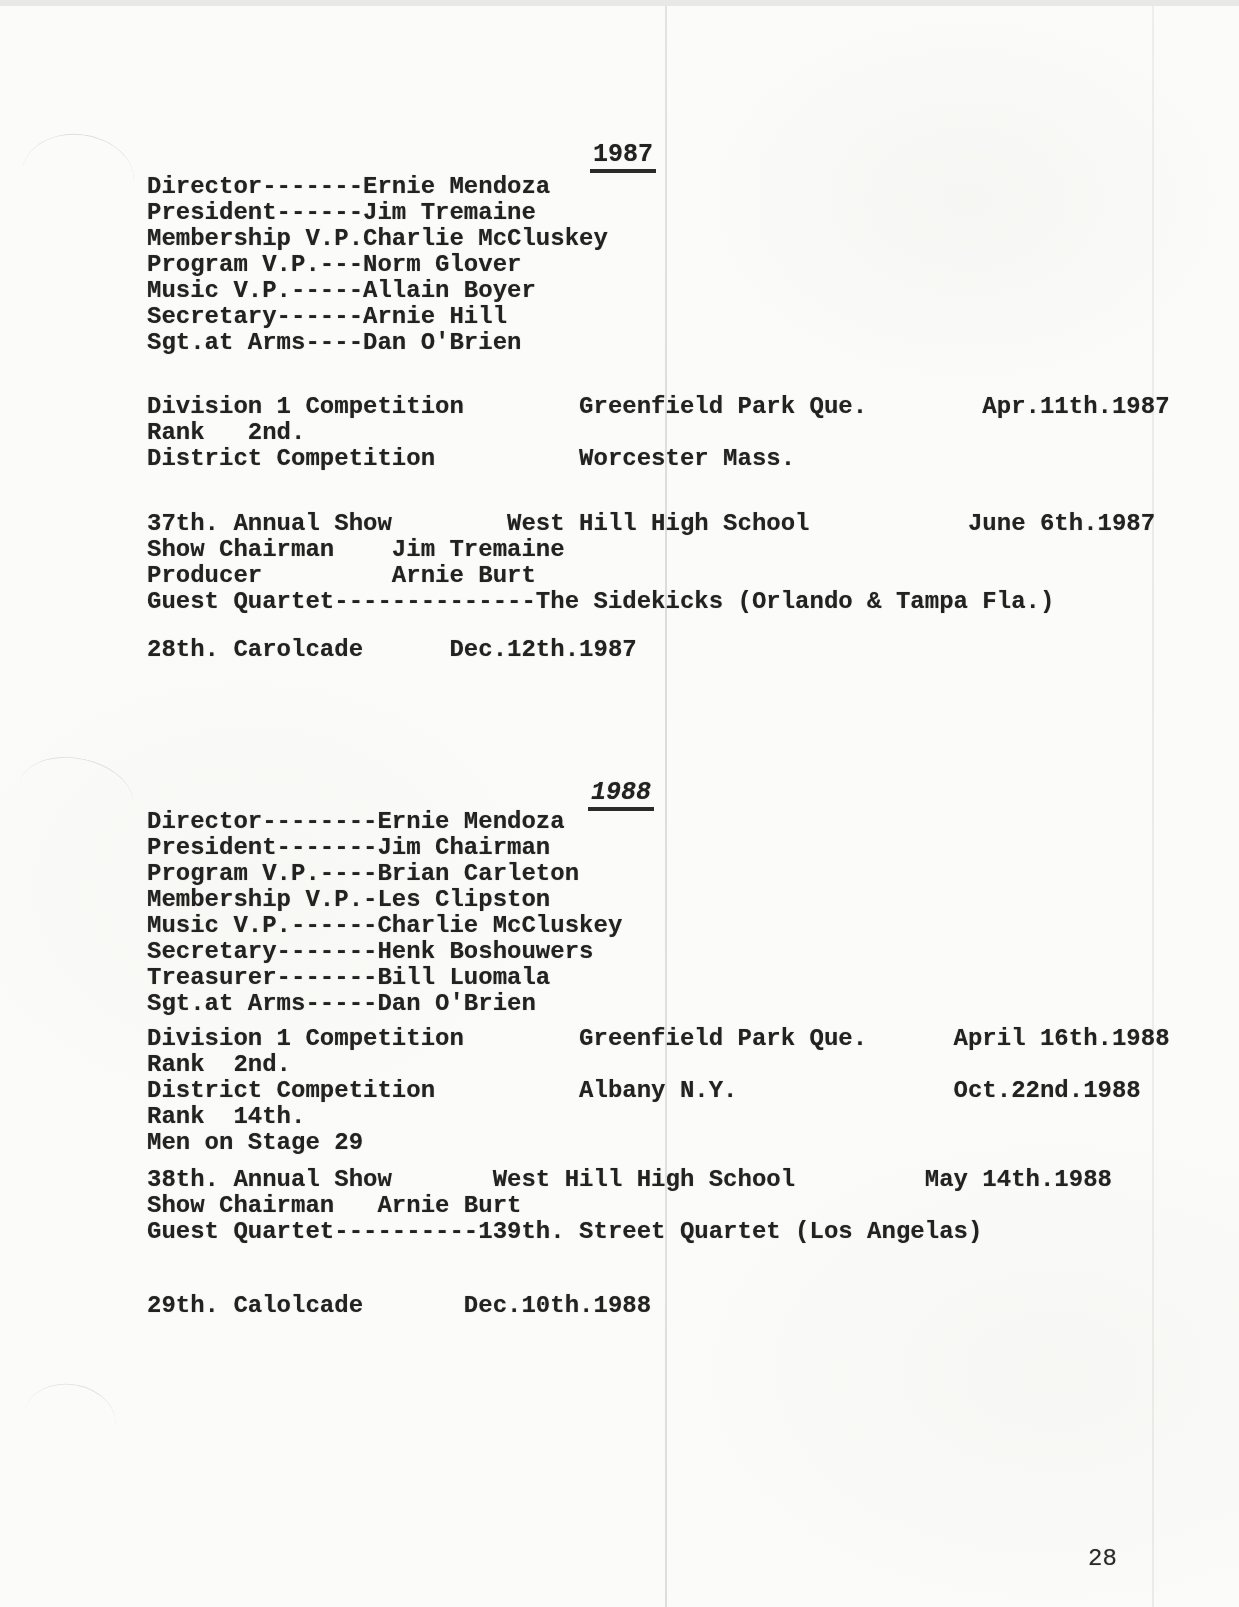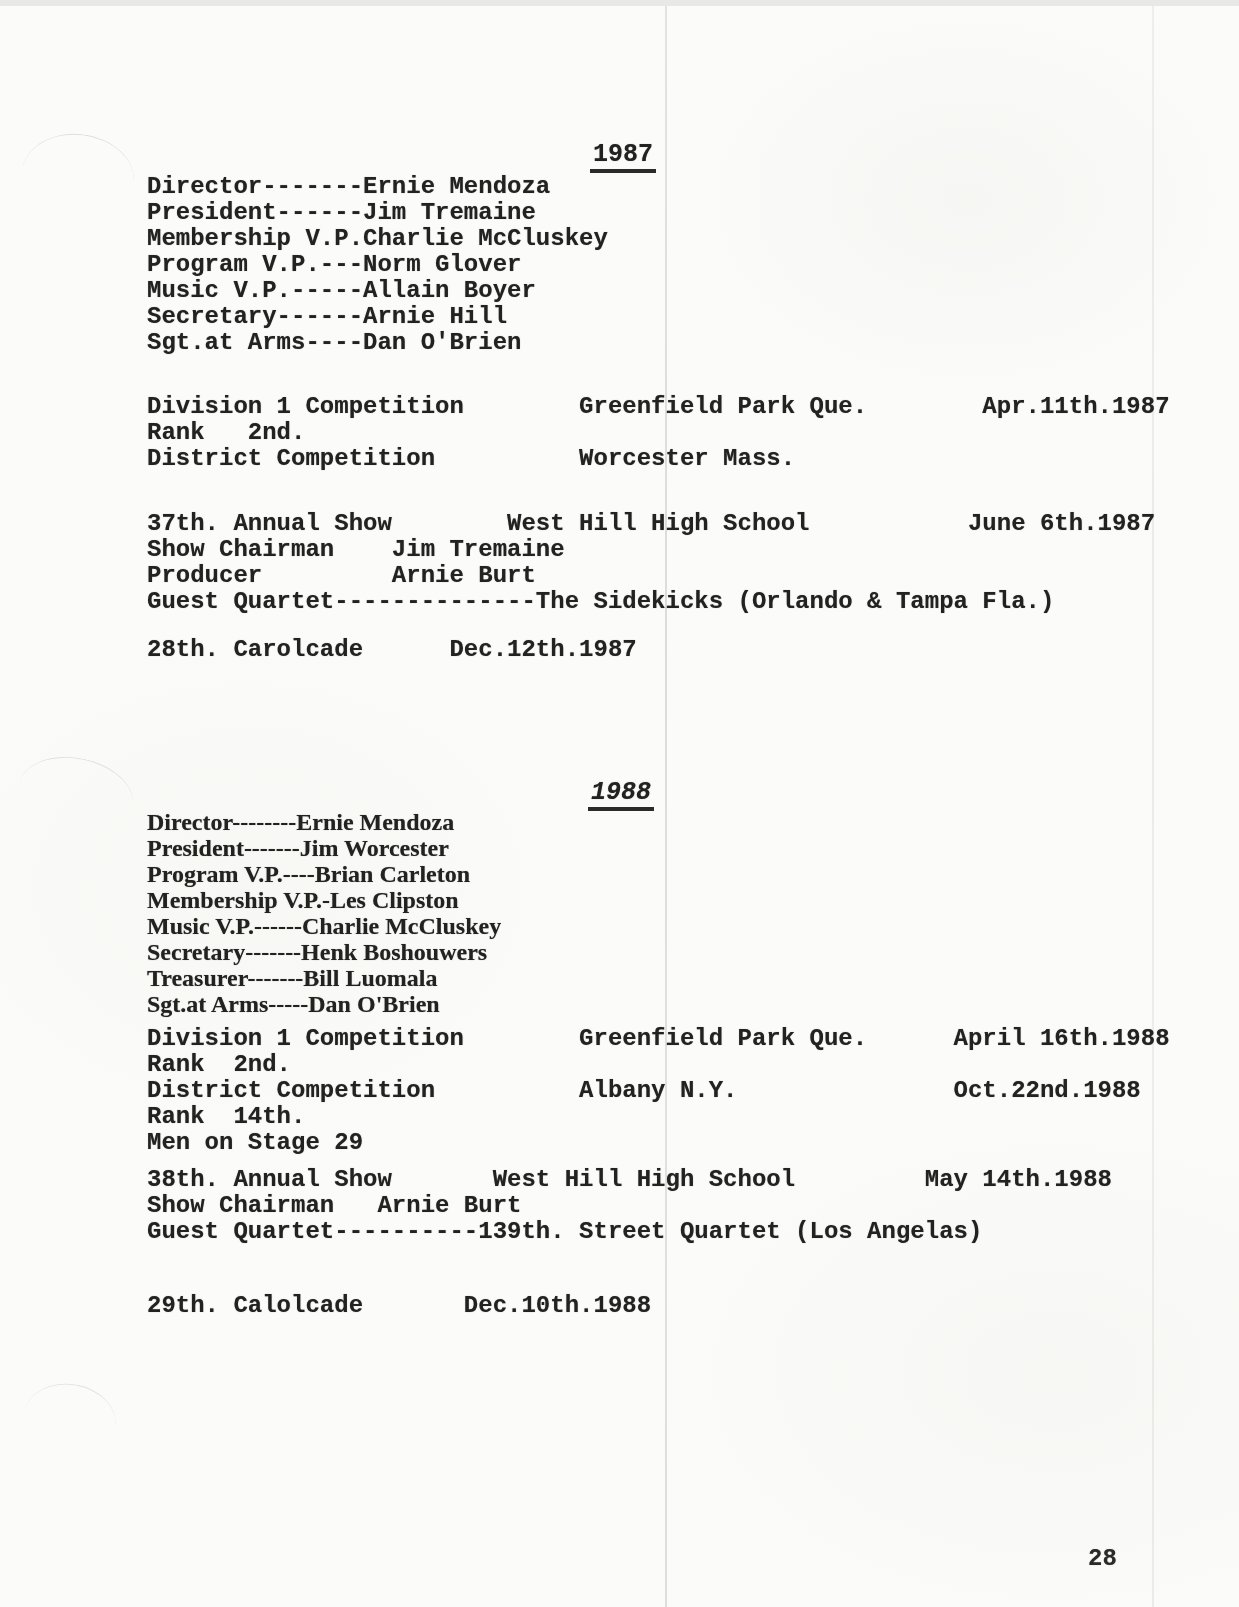--- a/index.html
+++ b/index.html
@@ -67,21 +67,21 @@
     border-bottom: 4px solid #2b2b29;
     padding: 0 3px 1px 3px;
     white-space: pre;
   }
   .page-number {
     position: absolute;
     z-index: 1;
     left: 1088px;
     top: 1540px;
     font-size: 24px;
-    font-weight: 700;
+    font-weight: 400;
     line-height: 26px;
     color: #2a2a28;
     text-shadow: 0 0 1px rgba(40,40,38,0.4);
     white-space: pre;
   }
 </style>
 </head>
 <body>
 
 <div class="page">
@@ -116,23 +116,23 @@
     <div class="line">Producer         Arnie Burt</div>
     <div class="line">Guest Quartet--------------The Sidekicks (Orlando &amp; Tampa Fla.)</div>
   </div>
 
   <div class="txt" style="left:147px; top:631px;">
     <div class="line">28th. Carolcade      Dec.12th.1987</div>
   </div>
 
   <div class="year-heading" style="left:588px; top:774px;font-style:italic;">1988</div>
 
-  <div class="txt" style="left:147px; top:803px;font-family:Liberation Serif, serif;">
+  <div class="txt" style="left:147px; top:803px;">
     <div class="line">Director--------Ernie Mendoza</div>
-    <div class="line">President-------Jim Worcester</div>
+    <div class="line">President-------Jim Chairman</div>
     <div class="line">Program V.P.----Brian Carleton</div>
     <div class="line">Membership V.P.-Les Clipston</div>
     <div class="line">Music V.P.------Charlie McCluskey</div>
     <div class="line">Secretary-------Henk Boshouwers</div>
     <div class="line">Treasurer-------Bill Luomala</div>
     <div class="line">Sgt.at Arms-----Dan O'Brien</div>
   </div>
 
   <div class="txt" style="left:147px; top:1020px;">
     <div class="line">Division 1 Competition        Greenfield Park Que.      April 16th.1988</div>

